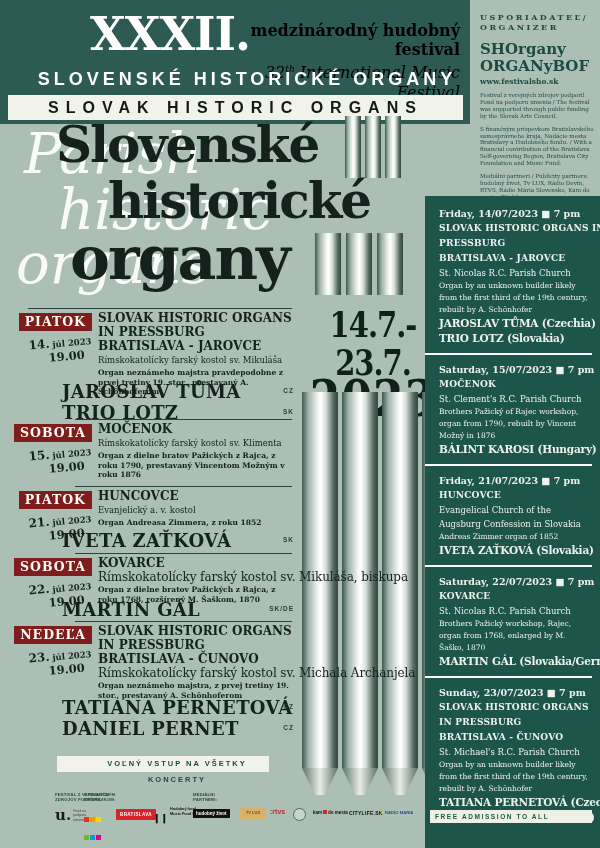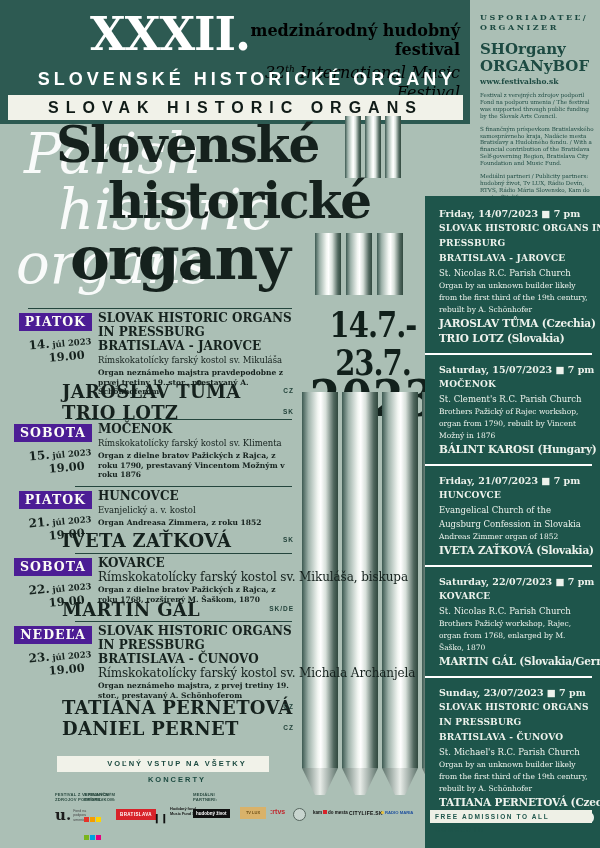--- a/index.html
+++ b/index.html
@@ -30,21 +30,21 @@
 
   
   .dates{position:absolute;left:288px;top:306px;width:170px;text-align:center;color:#11201b;}
   .date-range{font-size:29px;font-weight:bold;letter-spacing:-1px;transform:scaleY(1.25);transform-origin:top center;line-height:30px;}
   .date-year{font-size:44px;font-weight:bold;letter-spacing:1px;transform:scaleY(1.15);transform-origin:top center;line-height:46px;margin-top:6px;}
 
   
   .skl{position:absolute;left:0;width:300px;}
   .skl-rule{position:absolute;top:0;right:8px;height:1px;background:#24453d;}
   .skl-gutter{position:absolute;left:0;top:3px;width:92px;text-align:right;}
-  .skl-day{display:inline-block;background:#4c1d95;color:#fbfbf6;font-weight:bold;font-size:12.5px;
+  .skl-day{display:inline-block;background:#7f1d1d;color:#fbfbf6;font-weight:bold;font-size:12.5px;
            letter-spacing:1px;padding:1px 6px 2px;}
   .skl-when{margin-top:2px;transform:rotate(-5deg);font-weight:bold;color:#15211d;}
   .skl-date{font-size:8.5px;}
   .skl-date b{font-size:12px;}
   .skl-time{display:block;font-size:11.5px;margin:-1px 8px 0 0;}
   .skl-body{position:absolute;left:98px;top:3px;width:196px;}
   .skl-t{font-size:12px;font-weight:bold;line-height:14px;white-space:nowrap;}
   .skl-venue{font-size:8.5px;line-height:11px;margin-top:2px;white-space:nowrap;}
   .skl-venue.tight{font-size:12px;letter-spacing:-.1px;}
   .skl-organ{font-size:7.5px;font-weight:bold;line-height:9.5px;margin-top:2px;}

